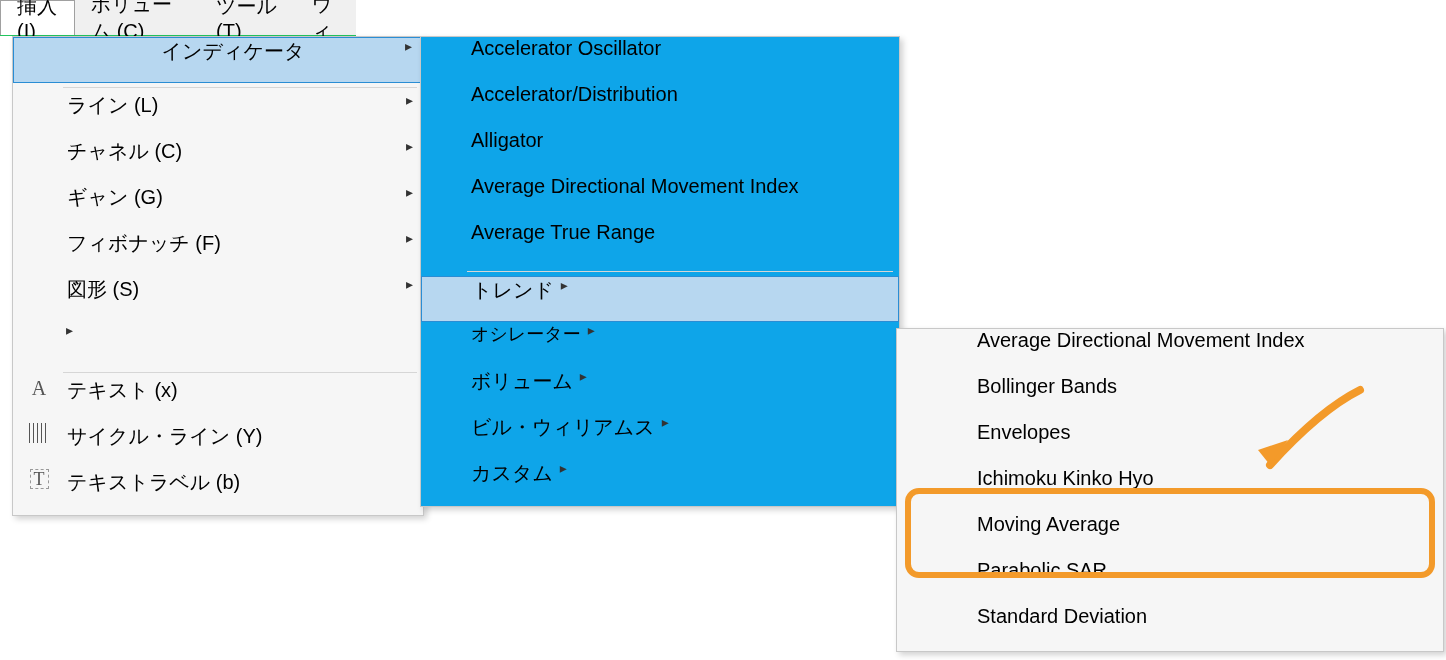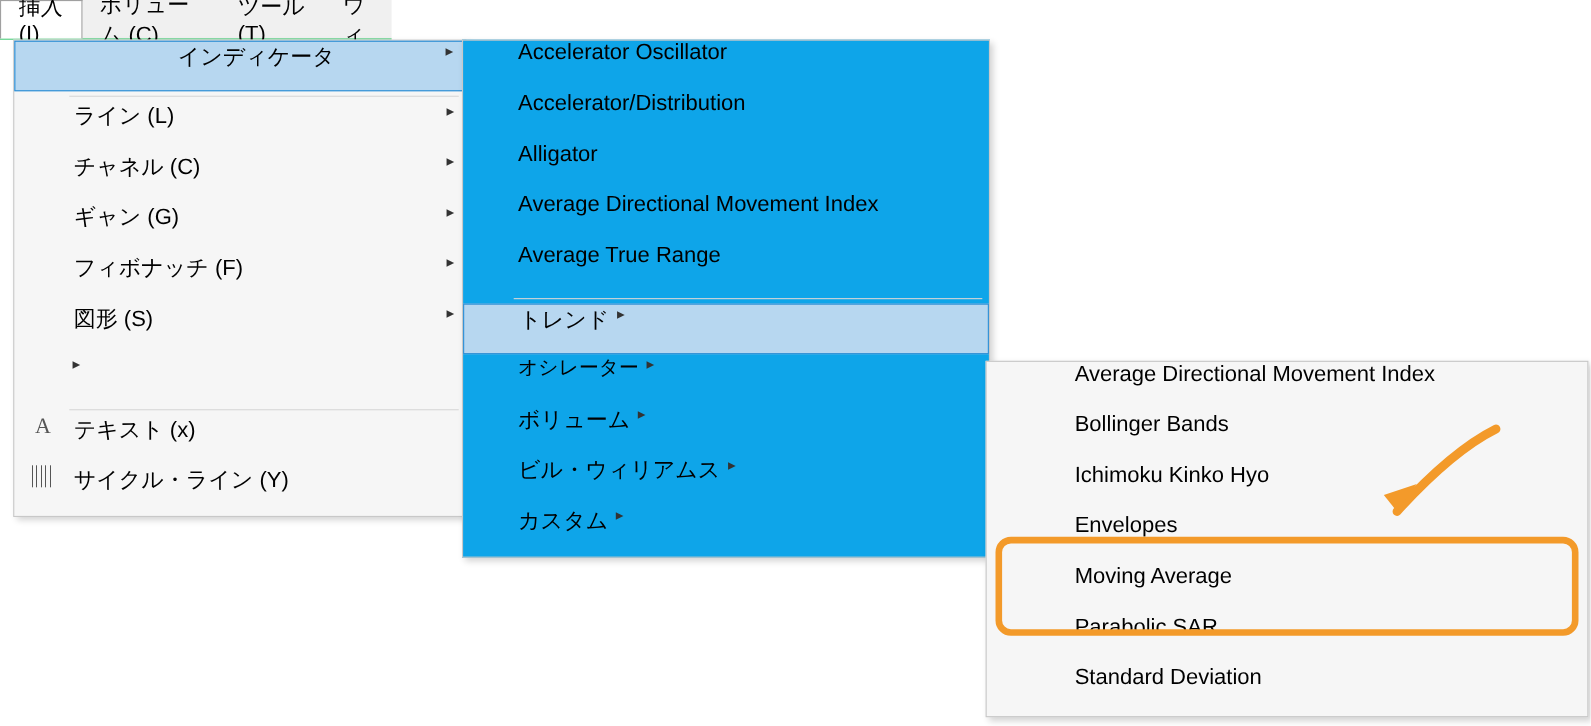--- a/index.html
+++ b/index.html
@@ -215,20 +215,26 @@
         <span class="icon-text"></span>
       </span>
     <span class="label">テキスト (x)</span>
   </div>
   <div class="menu-item">
     <span class="icon-slot">
         <span class="icon-cycle"></span>
       </span>
     <span class="label">サイクル・ライン (Y)</span>
   </div>
+  <div class="menu-item">
+    <span class="icon-slot">
+        <span class="icon-textlabel"></span>
+      </span>
+    <span class="label">テキストラベル (b)</span>
+  </div>
 </div>
 
 <div class="menu2">
   <div class="menu-item">
     <span class="label">Accelerator Oscillator</span>
   </div>
   <div class="menu-item">
     <span class="label">Accelerator/Distribution</span>
   </div>
   <div class="menu-item">
@@ -264,24 +270,24 @@
 </div>
 
 <div class="menu3">
   <div class="menu-item">
     <span class="label">Average Directional Movement Index</span>
   </div>
   <div class="menu-item">
     <span class="label">Bollinger Bands</span>
   </div>
   <div class="menu-item">
+    <span class="label">Envelopes</span>
+  </div>
+  <div class="menu-item">
     <span class="label">Ichimoku Kinko Hyo</span>
-  </div>
-  <div class="menu-item">
-    <span class="label">Envelopes</span>
   </div>
   <div class="menu-item">
     <span class="label">Moving Average</span>
   </div>
   <div class="menu-item">
     <span class="label">Parabolic SAR</span>
   </div>
   <div class="menu-item">
     <span class="label">Standard Deviation</span>
   </div>

